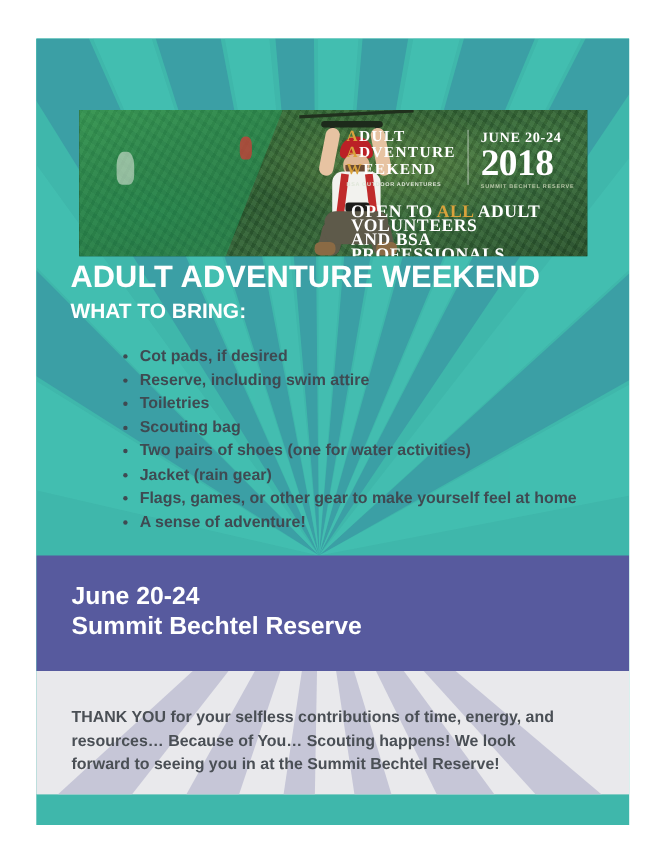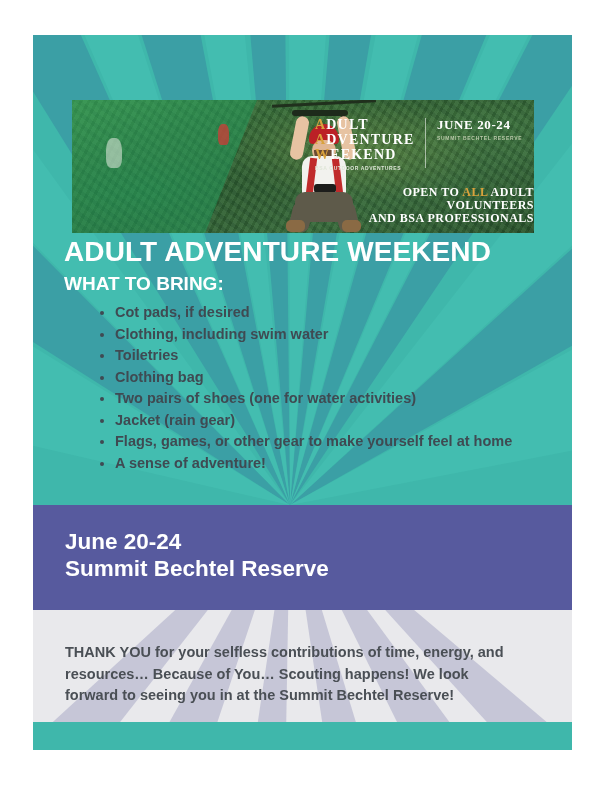--- a/index.html
+++ b/index.html
@@ -218,23 +218,23 @@
     font-weight: 700;
     letter-spacing: .7px;
     color: #b8c7a8;
     margin-top: 2px;
     white-space: nowrap;
   }
   .bt-open {
     position: absolute;
     left: 4px; top: 69px;
     width: 215px;
-    text-align: right;
+    text-align: left;
     font-family: "Liberation Serif", serif;
-    font-size: 12px;
+    font-size: 16px;
     font-weight: 700;
     letter-spacing: .5px;
     line-height: 13px;
     color: #ffffff;
   }
   .bt-open .all { color: #d9a23c; }
 
   
   .heading-wrap {
     position: absolute;
@@ -256,21 +256,21 @@
     font-weight: 700;
     line-height: 27px;
     margin-top: 1px;
   }
 
   ul.bring-list {
     position: absolute;
     left: 52px;
     top: 267px;
     width: 430px;
-    margin: 0;
+    margin: 12px;
     padding: 0 0 0 30px;
     list-style: disc;
     color: #3f4a52;
   }
   ul.bring-list li {
     font-size: 14.5px;
     font-weight: 700;
     line-height: 21.5px;
     color: #3f4a52;
     margin: 0;
@@ -388,40 +388,41 @@
       <div class="banner-text">
         <div class="bt-left">
           <div class="bt-line"><span class="cap">A</span><span>DULT</span></div>
           <div class="bt-line"><span class="cap">A</span><span>DVENTURE</span></div>
           <div class="bt-line"><span class="cap">W</span><span>EEKEND</span></div>
           <div class="bt-sub">BSA OUTDOOR ADVENTURES</div>
         </div>
         <div class="bt-divider"></div>
         <div class="bt-right">
           <div class="bt-dates">JUNE 20-24</div>
+          <div class="bt-year">2018</div>
           <div class="bt-venue">SUMMIT BECHTEL RESERVE</div>
         </div>
         <div class="bt-open">
           <span>OPEN TO </span><span class="all">ALL</span><span> ADULT VOLUNTEERS</span><br>
           <span>AND BSA PROFESSIONALS</span>
         </div>
       </div>
     </div>
 
     <div class="heading-wrap">
       <div class="h-title">ADULT ADVENTURE WEEKEND</div>
       <div class="h-sub">WHAT TO BRING:</div>
     </div>
   </div>
 
   <ul class="bring-list">
     <li>Cot pads, if desired</li>
-    <li>Clothing, including swim water</li>
+    <li>Reserve, including swim attire</li>
     <li>Toiletries</li>
-    <li>Clothing bag</li>
+    <li>Scouting bag</li>
     <li>Two pairs of shoes (one for water activities)</li>
     <li>Jacket (rain gear)</li>
     <li>Flags, games, or other gear to make yourself feel at home</li>
     <li>A sense of adventure!</li>
   </ul>
 
   <div class="purple-band">
     <div class="pb-date">June 20-24</div>
     <div class="pb-place">Summit Bechtel Reserve</div>
   </div>

